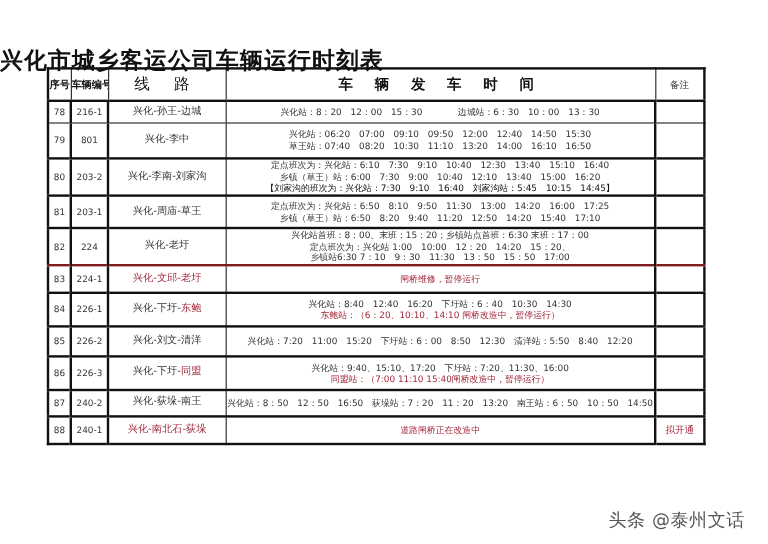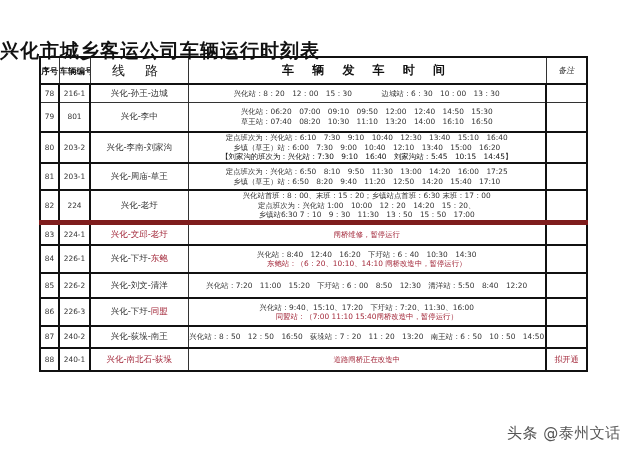--- a/index.html
+++ b/index.html
@@ -19,21 +19,21 @@
   }
   table.tt td, table.tt th {
     border: 1px solid #333; padding: 0; text-align: center; vertical-align: middle;
     font-size: 7.4px; line-height: 9.5px; font-weight: normal; color: #333;
     white-space: nowrap; overflow: hidden;
   }
   table.tt th { border-bottom: 2px solid #111; }
   .hdr-small { font-size: 8.5px !important; font-weight: bold !important; line-height: 10px !important; color: #111 !important; }
   .hdr-big { font-size: 13px !important; font-weight: bold; color: #111 !important; letter-spacing: 8px; }
   .hdr-times { font-size: 12px !important; font-weight: bold !important; color: #111 !important; letter-spacing: 7px; }
-  .hdr-note { font-size: 8px !important; color: #333 !important; font-style: italic; }
+  .hdr-note { font-size: 8px !important; color: #333 !important; }
   td.thick-l { border-left: 2px solid #111 !important; }
   .red { color: #a3283a !important; }
   .route { font-size: 8.5px !important; }
   .footer-label { font-size: 12px !important; font-weight: bold !important; letter-spacing: 8px; color: #111 !important; }
   .footer-text { font-size: 8.6px !important; font-weight: bold !important; color: #111 !important; }
   .line { display: block; }
   .watermark {
     position: absolute; left: 507px; top: 424px; font-size: 15px; color: #555;
     font-family: "DejaVu Sans", sans-serif; letter-spacing: 0.5px;
   }
@@ -111,21 +111,21 @@
       <td class="thick-l">224</td>
       <td class="route thick-l">兴化-老圩</td>
       <td>
         <span class="line">兴化站首班：8：00、末班：15：20；乡镇站点首班：6:30 末班：17：00</span>
         <span class="line">定点班次为：兴化站 1:00　10:00　12：20　14:20　15：20、</span>
         <span class="line">乡镇站6:30 7：10　9：30　11:30　13：50　15：50　17:00</span>
       </td>
       <td class="thick-l"></td>
     </tr>
 
-    <tr style="height:23px; border-top:5px solid #7f1d1d">
+    <tr style="height:23px; border-top:2px solid #7f1d1d">
       <td>83</td>
       <td class="thick-l">224-1</td>
       <td class="route thick-l red">兴化-文邱-老圩</td>
       <td>
         <span class="line red">闸桥维修，暂停运行</span>
       </td>
       <td class="thick-l"></td>
     </tr>
 
     <tr style="height:28px; border-top:2px solid #111">

